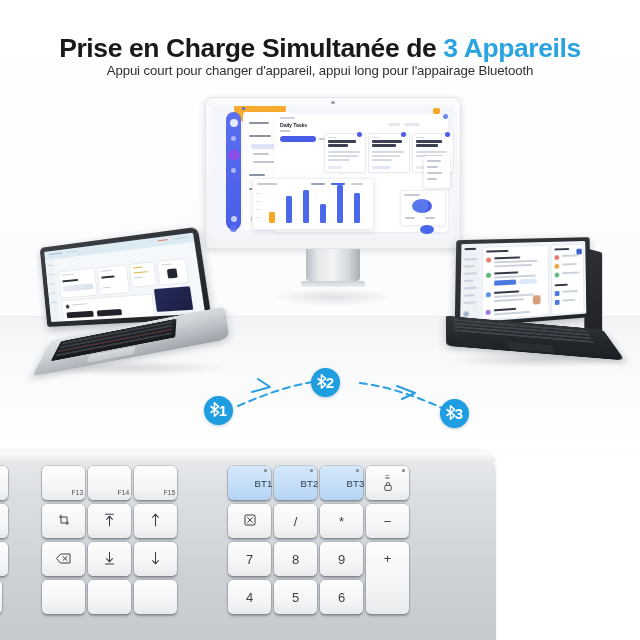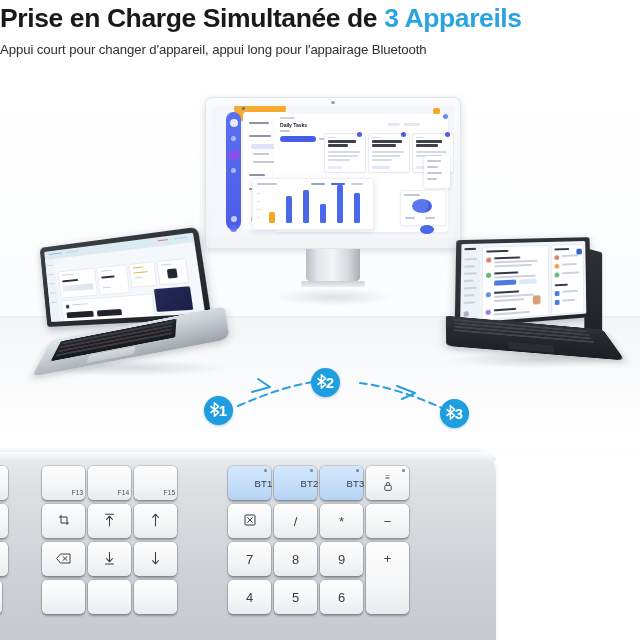--- a/index.html
+++ b/index.html
@@ -18,35 +18,34 @@
     height: 640px;
     overflow: hidden;
     background: linear-gradient(180deg,#ffffff 0%,#fbfcfd 48%,#f4f6f8 63%,#ffffff 72%);
   }
 
   
   #header {
     position: absolute;
     top: 0; left: 0;
     width: 640px;
-    text-align: left;
-    padding-top: 4px;
+    text-align: center;
+    padding-top: 34px;
     z-index: 40;
   }
   #title {
     font-size: 26.5px;
     font-weight: bold;
     letter-spacing: -0.4px;
     color: #18191b;
     line-height: 1.1;
     white-space: nowrap;
   }
   #title .accent { color: #2aa4e0; }
   #subtitle {
-    margin-top: 9px;
     font-size: 13.2px;
     color: #2c2f33;
     letter-spacing: -0.1px;
     white-space: nowrap;
   }
 
   
   #desk {
     position: absolute;
     left: -40px;

